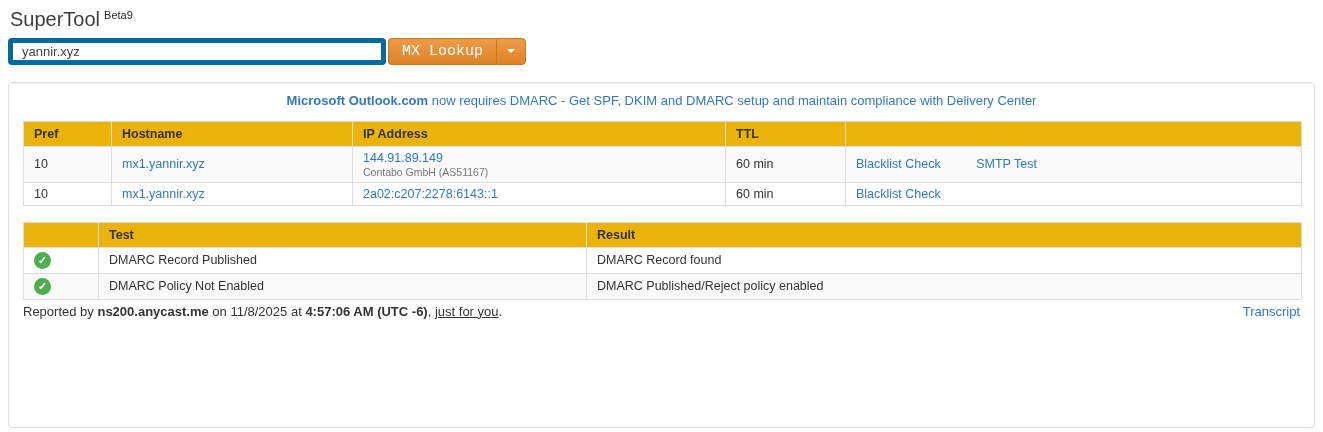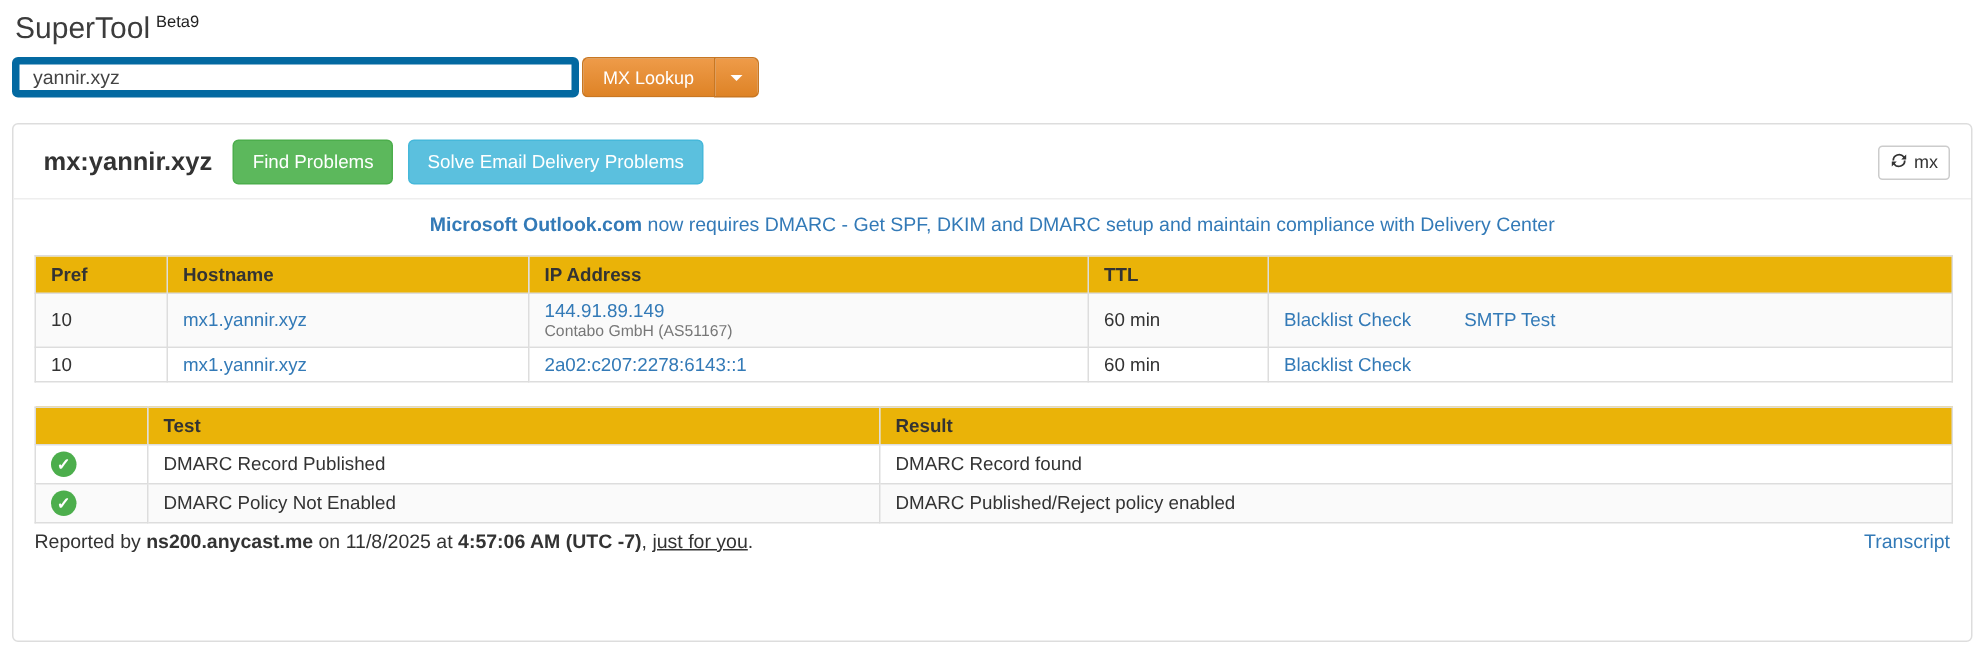--- a/index.html
+++ b/index.html
@@ -22,21 +22,21 @@
   .search-input {
     width: 378px; height: 27px; padding: 3px 9px;
     border: 5px solid #0369a1; border-radius: 4px;
     font-size: 13px; color: #444; outline: none;
     font-family: "Liberation Sans", sans-serif;
   }
   .btn-group { display: flex; margin-left: 2px; }
   .btn-orange {
     background: linear-gradient(180deg, #ee9b49, #de8326);
     border: 1px solid #c97722; color: #fff;
-    font-size: 12px; font-family: Liberation Sans, sans-serif;
+    font-size: 15px; font-family: Liberation Mono, monospace;
     cursor: pointer;
   }
   .btn-orange.main { padding: 4px 13px; border-radius: 4px 0 0 4px; border-right: none; }
   .btn-orange.caret-btn { padding: 4px 10px; border-radius: 0 4px 4px 0; border-left: 1px solid #c97722; }
   .caret {
     display: inline-block; width: 0; height: 0;
     border-left: 4px solid transparent; border-right: 4px solid transparent;
     border-top: 4px solid #fff; vertical-align: 2px;
   }
 
@@ -113,34 +113,20 @@
 <div class="search-row">
   <input class="search-input" type="text" value="yannir.xyz" style="">
   <div class="btn-group">
     <button class="btn-orange main">MX Lookup</button>
     <button class="btn-orange caret-btn"><span class="caret"></span></button>
   </div>
 </div>
 
 <div class="card">
 
-  <div class="card-header">
-    <span class="card-heading">mx:yannir.xyz</span>
-    <button class="btn-green">Find Problems</button>
-    <button class="btn-blue">Solve Email Delivery Problems</button>
-    <button class="btn-mx">
-      <span class="refresh-svg">
-        <svg width="12" height="12" viewBox="0 0 16 16">
-          <path fill="#333" d="M13.9 8a6 6 0 0 1-10.7 3.7L1.6 13.3V8.9h4.4L4.3 10.6A4.4 4.4 0 0 0 12.3 8z"></path>
-          <path fill="#333" d="M2.1 8a6 6 0 0 1 10.7-3.7l1.6-1.6v4.4H10l1.7-1.7A4.4 4.4 0 0 0 3.7 8z"></path>
-        </svg>
-      </span>
-      <span>mx</span>
-    </button>
-  </div>
 
   <div class="divider"></div>
 
   <div class="notice">
     <a><span class="bold">Microsoft Outlook.com</span><span> now requires DMARC - Get SPF, DKIM and DMARC setup and maintain compliance with Delivery Center</span></a>
   </div>
 
   <table class="data">
     <colgroup>
         <col style="width:88px">
@@ -204,17 +190,17 @@
       <tr class="odd">
         <td class="status-cell"><span class="check-icon"></span></td>
         <td>DMARC Policy Not Enabled</td>
         <td>DMARC Published/Reject policy enabled</td>
       </tr>
     </tbody>
   </table>
 
 
   <div class="card-footer">
-    <span><span>Reported by </span><span class="bold">ns200.anycast.me</span><span> on </span><span>11/8/2025</span><span> at </span><span class="bold">4:57:06 AM (UTC -7)</span><span>, </span><span class="jfy">just for you</span><span>.</span></span>
+    <span><span>Reported by </span><span class="bold">ns200.anycast.me</span><span> on </span><span>11/8/2025</span><span> at </span><span class="bold">4:57:06 AM (UTC -6)</span><span>, </span><span class="jfy">just for you</span><span>.</span></span>
     <a>Transcript</a>
   </div>
 
 </div>
 
 </body></html>

